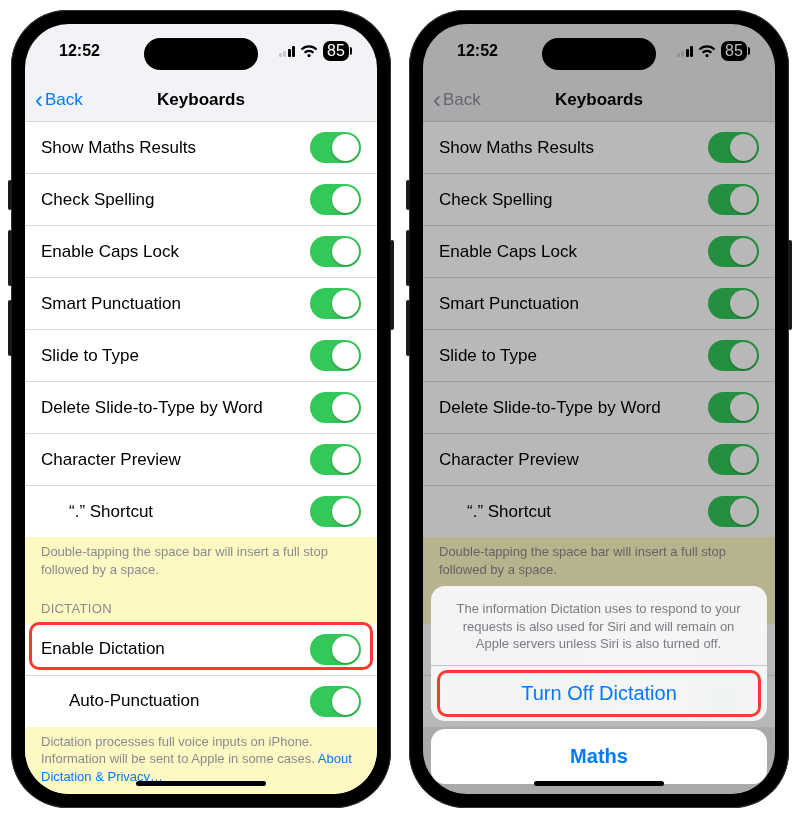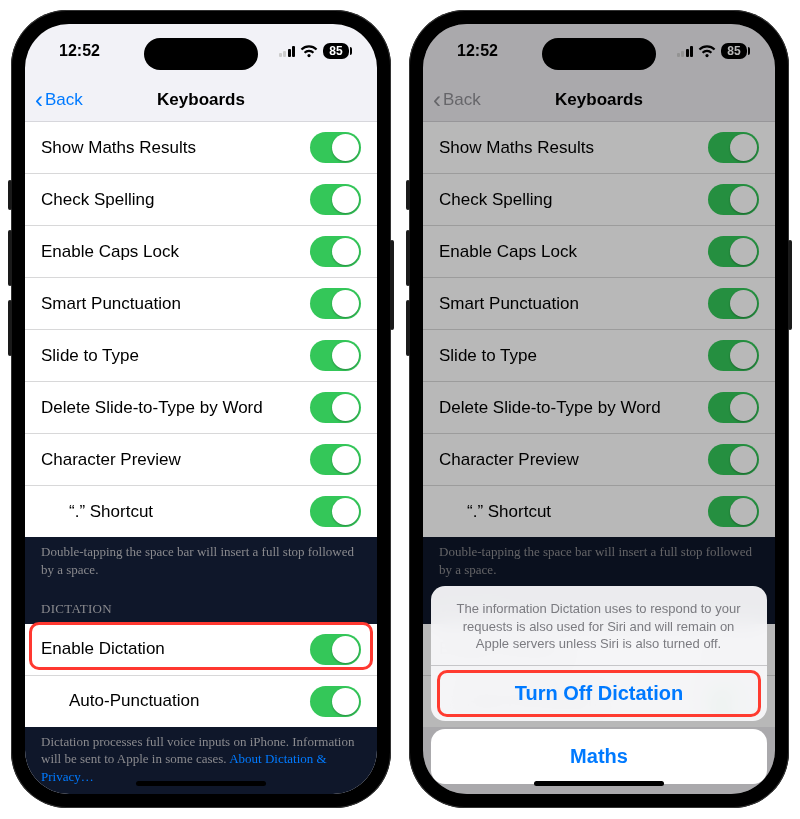--- a/index.html
+++ b/index.html
@@ -68,21 +68,21 @@
   .status-right { display:flex; align-items:center; gap:5px; }
   .cell-bars { display:flex; align-items:flex-end; gap:1.5px; height:12px; }
   .cell-bars span { width:3px; background:#ccc; border-radius:1px; }
   .cell-bars span.on { background:#000; }
   .cell-bars span:nth-child(1){height:4px}
   .cell-bars span:nth-child(2){height:6px}
   .cell-bars span:nth-child(3){height:8px}
   .cell-bars span:nth-child(4){height:11px}
   .battery-box {
     background:#000; color:#fff; border-radius:7px;
-    font-size:12px; font-weight:700; padding:1px 2px; min-width:26px;
+    font-size:16px; font-weight:400; padding:1px 2px; min-width:26px;
     text-align:center; position:relative;
   }
   .battery-box::after{
     content:""; position:absolute; right:-3px; top:50%; transform:translateY(-50%);
     width:2px; height:8px; background:#000; border-radius:0 2px 2px 0;
   }
   .nav-bar {
     height: 44px;
     display:flex; align-items:center; justify-content:center;
     position:relative; flex-shrink:0;
@@ -111,22 +111,21 @@
     display:flex; align-items:center; justify-content:space-between;
     padding: 10px 16px 10px 16px;
     min-height:44px;
     border-bottom:0.5px solid rgba(60,60,67,0.2);
     font-size:17px;
     color:#000;
   }
   .row:last-child { border-bottom:none;margin-left:28px; }
   .footer-text, .header-text {
     font-size:13px; color:#8a8a8e; padding: 6px 20px 4px 16px; line-height:1.35;
-    background:#0f172a;
-    font-family:Liberation Serif, serif;
+    background:#fef9c3;
   }
   .header-text { text-transform:uppercase; padding-top:18px; padding-bottom:6px; letter-spacing:0.3px; }
   .footer-text a { color:#007aff; text-decoration:none; }
 
   
   .toggle {
     width:51px; height:31px; border-radius:31px;
     position:relative; flex-shrink:0;
   }
   .toggle.on { background:#34c759; }
@@ -161,21 +160,21 @@
     backdrop-filter: blur(10px);
     border-radius:14px; overflow:hidden;
   }
   .sheet-msg {
     font-size:13px; color:#7b7b80; text-align:center; padding:14px 21px 12px 20px;
     line-height:1.35; border-bottom:0.5px solid rgba(60,60,67,0.25);
   }
   .sheet-btn {
     text-align:center; font-size:20px; padding:16px 0;
   }
-  .sheet-btn.primary { color:#007aff;font-weight:bold; }
+  .sheet-btn.primary { color:#007aff; }
   .sheet-cancel {
     background:#fff; border-radius:14px; text-align:center;
     font-size:20px; padding:16px 0; color:#007aff; font-weight:600;
   }
   .sheet-hl {
     position:relative;
   }
   .sheet-hl::after{
     content:""; position:absolute; inset:4px 6px; border:3px solid #ff3b30;
     border-radius:10px; pointer-events:none;

